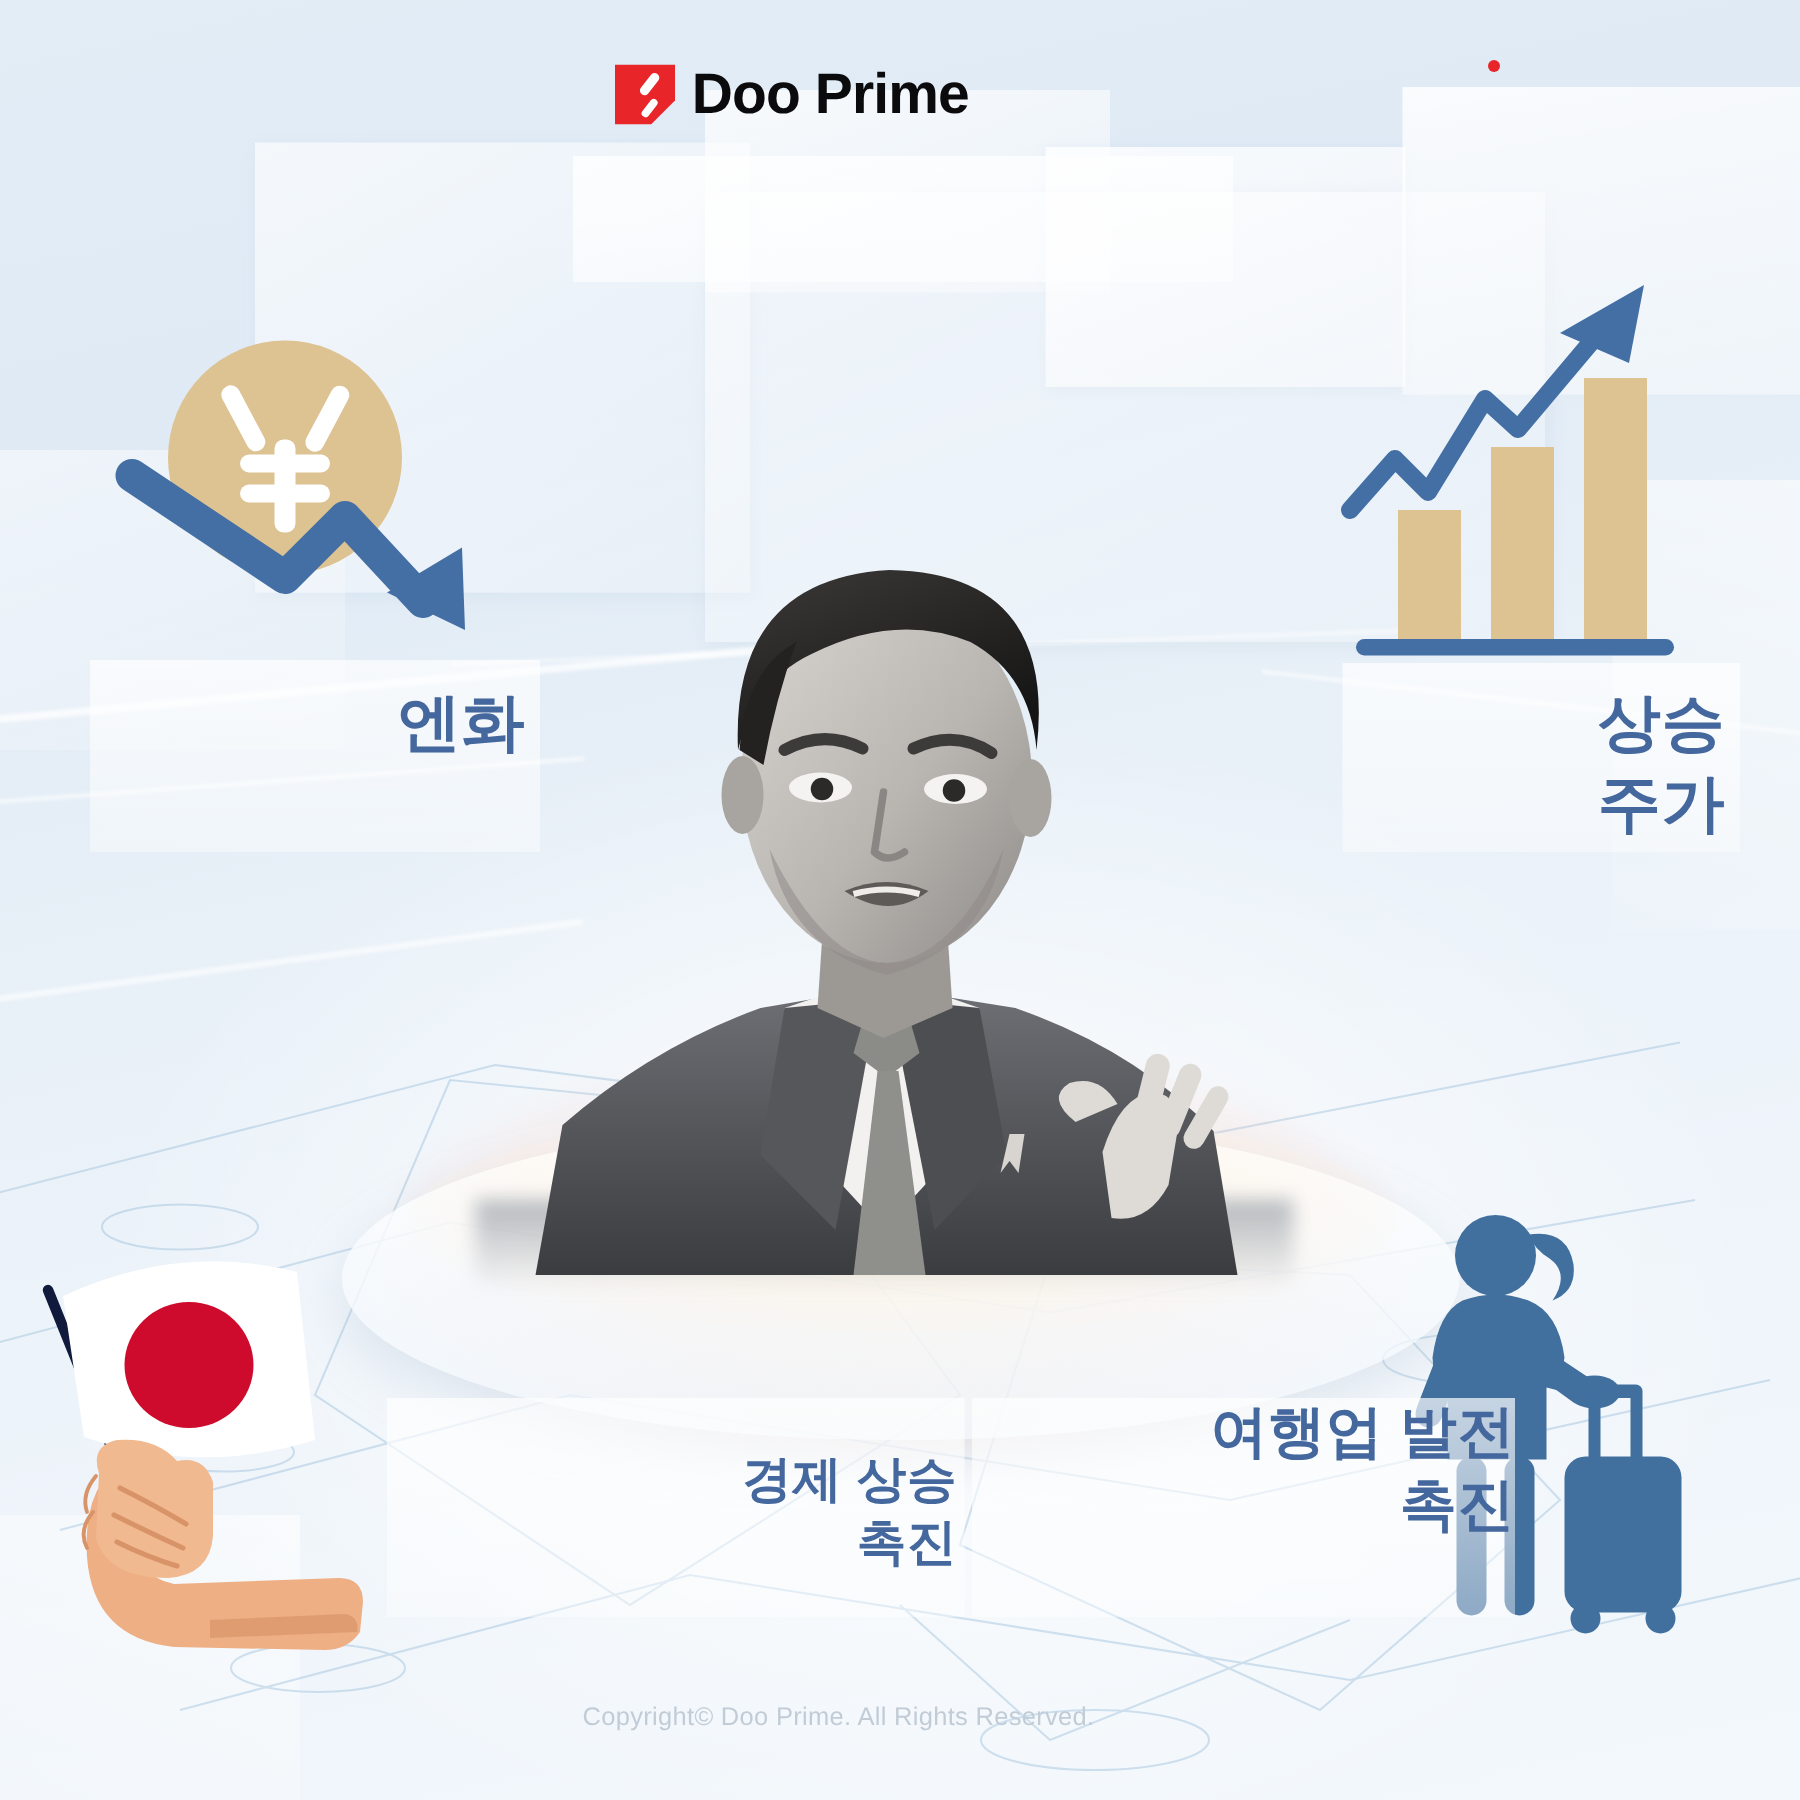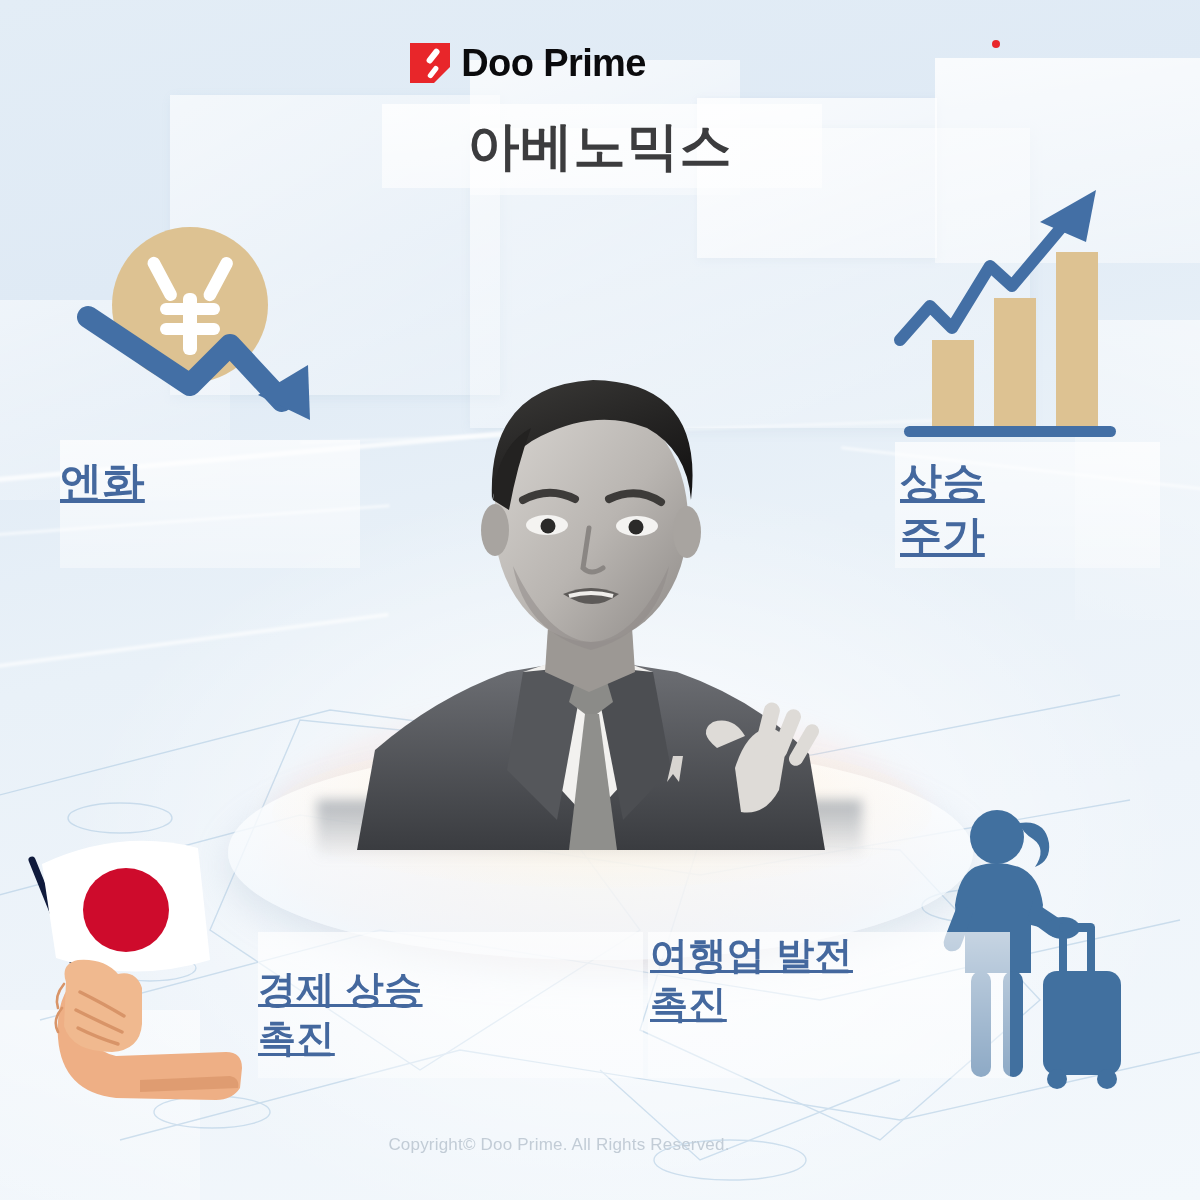--- a/index.html
+++ b/index.html
@@ -111,37 +111,36 @@
   }
 
   
   .yen-icon   { position: absolute; left: 72px;  top: 205px; width: 260px; height: 235px; }
   .chart-icon { position: absolute; left: 890px; top: 180px; width: 250px; height: 275px; }
   .flag-icon  { position: absolute; left: 20px;  top: 812px; width: 235px; height: 290px; }
   .trav-icon  { position: absolute; left: 935px; top: 805px; width: 195px; height: 285px; }
 
   
   .label {
-    position: absolute; text-align: left;
+    position: absolute; text-align: right;
     color: #44689e; font-weight: 800; line-height: 1.28;
     letter-spacing: 0.4px;
-    text-decoration: underline;
   }
   .label-bg {
     position: absolute;
     background: linear-gradient(180deg, rgba(255,255,255,0.70), rgba(255,255,255,0.40));
   }
 
   .lbl-yen   { left: 60px;  top: 455px; width: 290px; font-size: 42px; }
   .bg-yen    { left: 60px;  top: 440px; width: 300px; height: 128px; }
 
   .lbl-stock { left: 900px; top: 455px; width: 250px; font-size: 42px; }
   .bg-stock  { left: 895px; top: 442px; width: 265px; height: 126px; }
 
-  .lbl-econ  { left: 258px; top: 965px; width: 380px; font-size: 38px; }
+  .lbl-econ  { left: 258px; top: 965px; width: 380px; font-size: 33px; }
   .bg-econ   { left: 258px; top: 932px; width: 385px; height: 146px; }
 
   .lbl-trav  { left: 650px; top: 931px; width: 360px; font-size: 38px; }
   .bg-trav   { left: 648px; top: 932px; width: 362px; height: 146px; }
 
   
   .portrait {
     position: absolute; left: 317px; top: 350px; width: 545px; height: 500px;
   }
   .portrait-shadow {
@@ -205,21 +204,20 @@
         <path d="M0 0 H40 V24 L24 40 H0 Z" fill="#E8262A"></path>
         <rect x="20" y="4.5" width="6.2" height="17" rx="3" fill="#ffffff" transform="rotate(38 23 13)"></rect>
         <rect x="20.5" y="22" width="5.2" height="14" rx="2.6" fill="#ffffff" transform="rotate(38 23 29)"></rect>
       </svg>
     </span>
     <span class="logo-text">Doo Prime</span>
     <span class="logo-dot"></span>
   </div>
 
   <div class="title-panel"></div>
-  <div class="title">아베노믹스</div>
 
   <div class="yen-icon">
     <svg width="260" height="235" viewBox="0 0 260 235">
       <circle cx="118" cy="100" r="78" fill="#DDC292"></circle>
 
       <g fill="#ffffff">
         <rect x="84" y="50" width="12.5" height="48" rx="6" transform="rotate(-28 90 74)"></rect>
         <rect x="140" y="50" width="12.5" height="48" rx="6" transform="rotate(28 146 74)"></rect>
         <rect x="111" y="88" width="14" height="62" rx="6"></rect>
         <rect x="88" y="98" width="60" height="12" rx="6"></rect>

